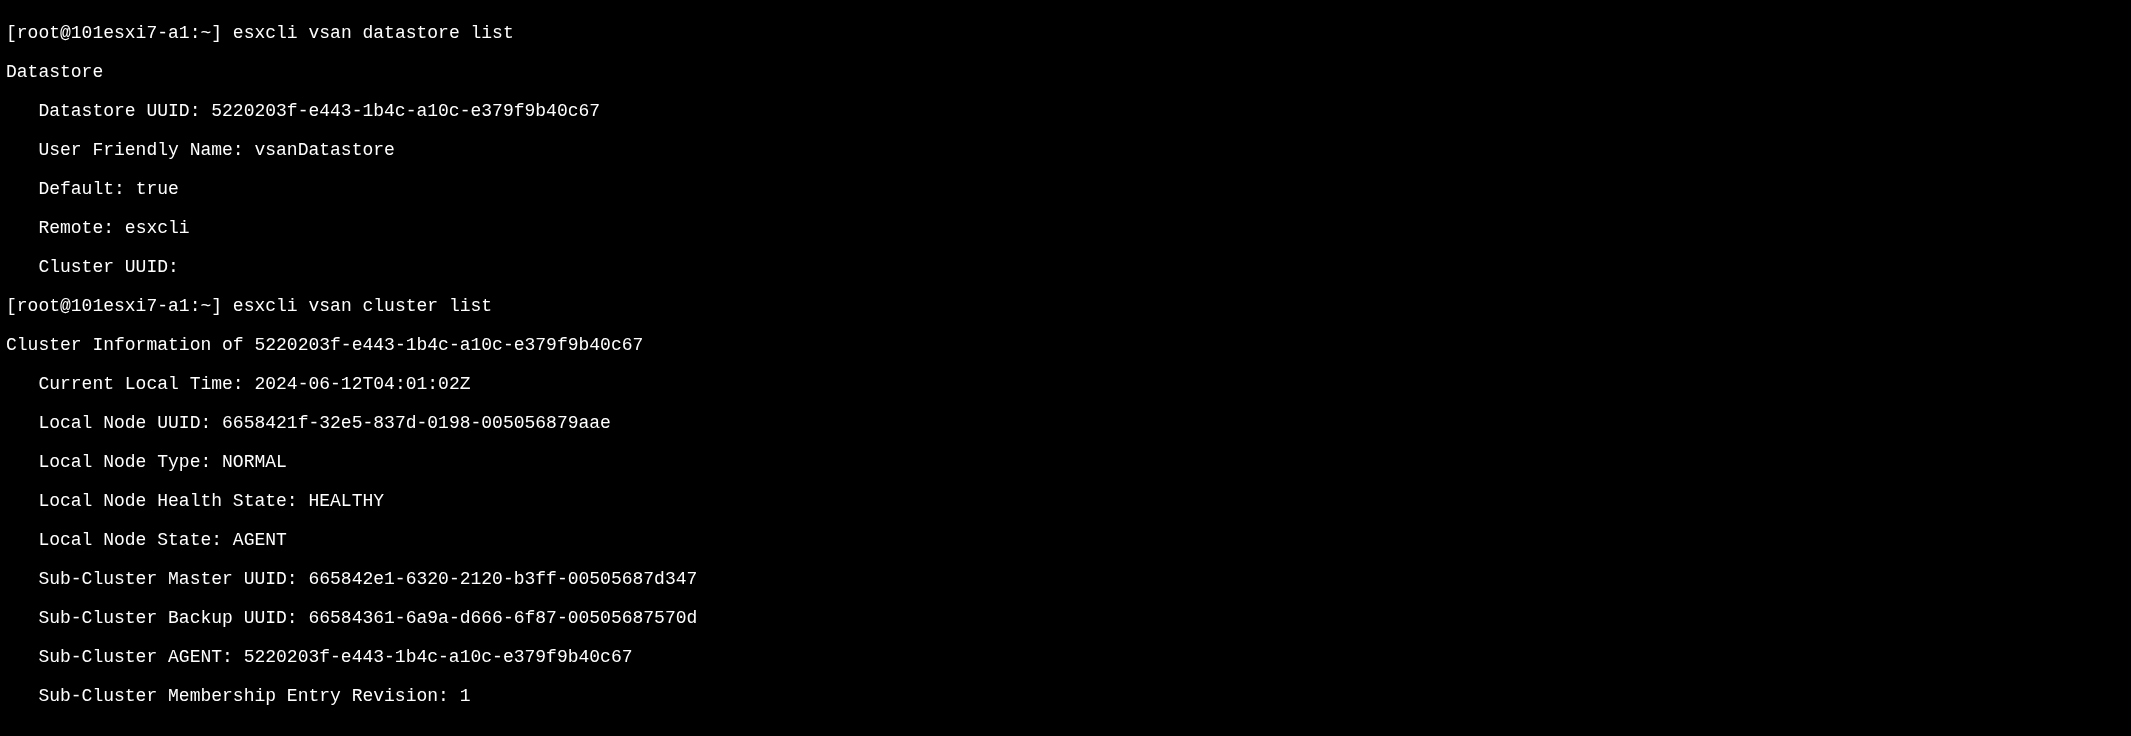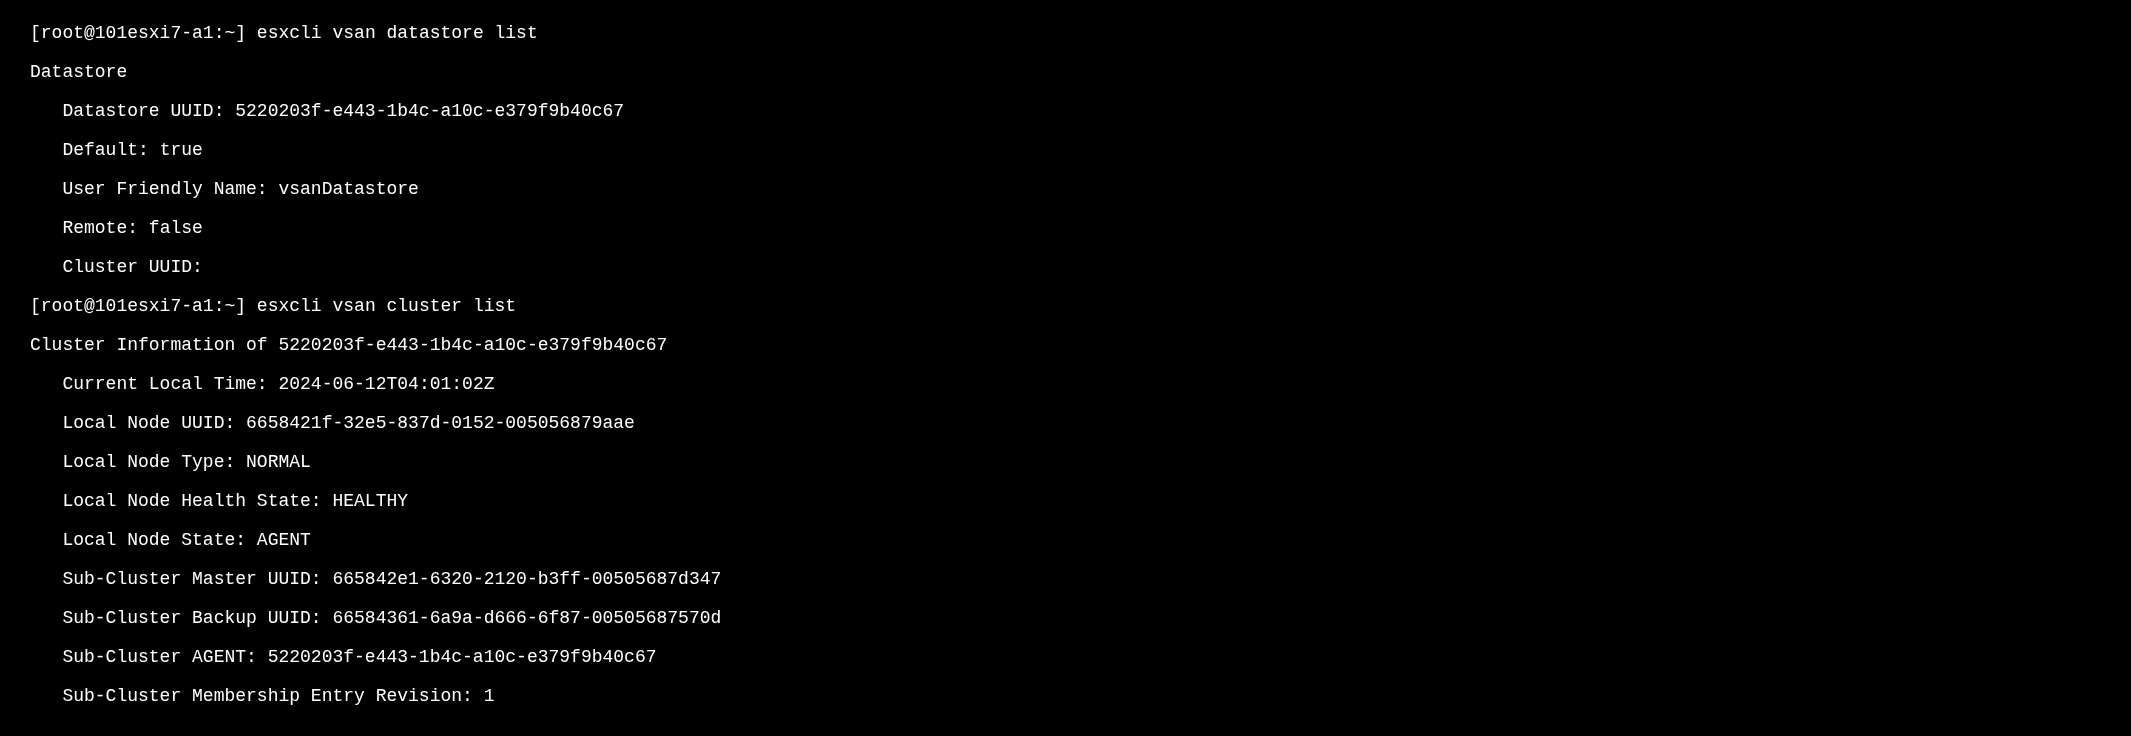--- a/index.html
+++ b/index.html
@@ -12,37 +12,37 @@
     line-height: 19.5px;
     width: 2131px;
     height: 736px;
     overflow: hidden;
   }
   .terminal {
     padding: 4px 6px;
     white-space: pre;
     letter-spacing: 0px;
   }
-  .line { display: block; margin-left: 24px; }
+  .line { display: block; }
 </style>
 </head>
 <body>
 
 <div class="terminal">
 <span class="line"><span>[root@101esxi7-a1:~]</span> <span>esxcli vsan datastore list</span></span>
 <span class="line">Datastore</span>
 <span class="line"><span>   Datastore UUID: </span><span>5220203f-e443-1b4c-a10c-e379f9b40c67</span></span>
+<span class="line"><span>   User Friendly Name: </span><span>vsanDatastore</span></span>
 <span class="line"><span>   Default: </span><span>true</span></span>
-<span class="line"><span>   User Friendly Name: </span><span>vsanDatastore</span></span>
-<span class="line"><span>   Remote: </span><span>false</span></span>
+<span class="line"><span>   Remote: </span><span>esxcli</span></span>
 <span class="line"><span>   Cluster UUID:</span><span></span></span>
 <span class="line"><span>[root@101esxi7-a1:~]</span> <span>esxcli vsan cluster list</span></span>
 <span class="line"><span>Cluster Information of </span><span>5220203f-e443-1b4c-a10c-e379f9b40c67</span></span>
 <span class="line"><span>   Current Local Time: </span><span>2024-06-12T04:01:02Z</span></span>
-<span class="line"><span>   Local Node UUID: </span><span>6658421f-32e5-837d-0152-005056879aae</span></span>
+<span class="line"><span>   Local Node UUID: </span><span>6658421f-32e5-837d-0198-005056879aae</span></span>
 <span class="line"><span>   Local Node Type: </span><span>NORMAL</span></span>
 <span class="line"><span>   Local Node Health State: </span><span>HEALTHY</span></span>
 <span class="line"><span>   Local Node State: </span><span>AGENT</span></span>
 <span class="line"><span>   Sub-Cluster Master UUID: </span><span>665842e1-6320-2120-b3ff-00505687d347</span></span>
 <span class="line"><span>   Sub-Cluster Backup UUID: </span><span>66584361-6a9a-d666-6f87-00505687570d</span></span>
 <span class="line"><span>   Sub-Cluster AGENT: </span><span>5220203f-e443-1b4c-a10c-e379f9b40c67</span></span>
 <span class="line"><span>   Sub-Cluster Membership Entry Revision: </span><span>1</span></span>
 
 
 

